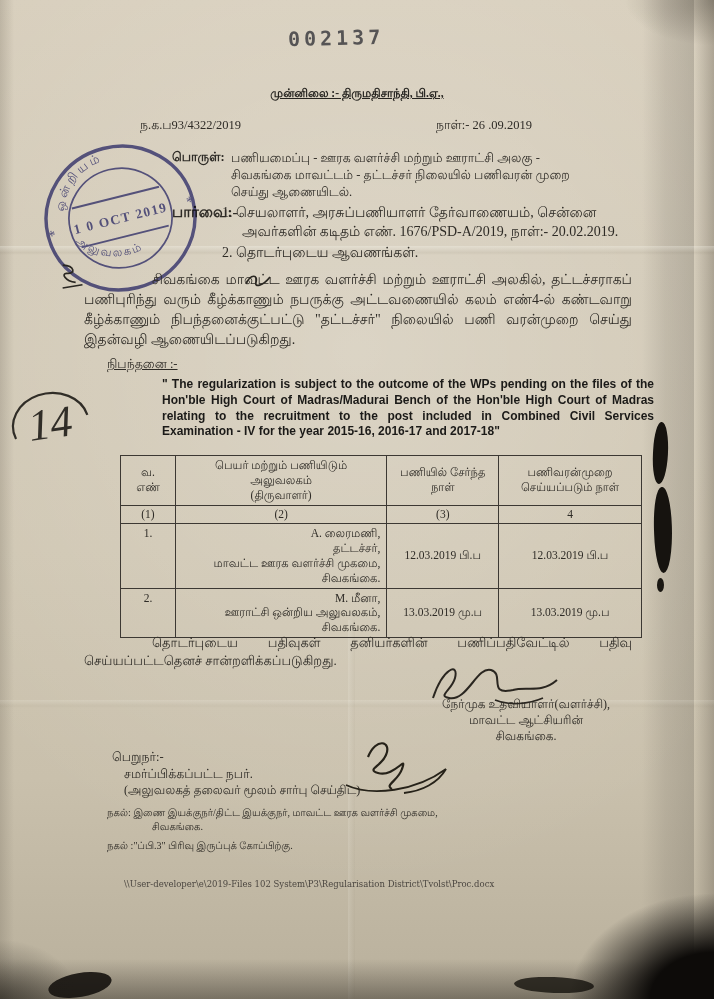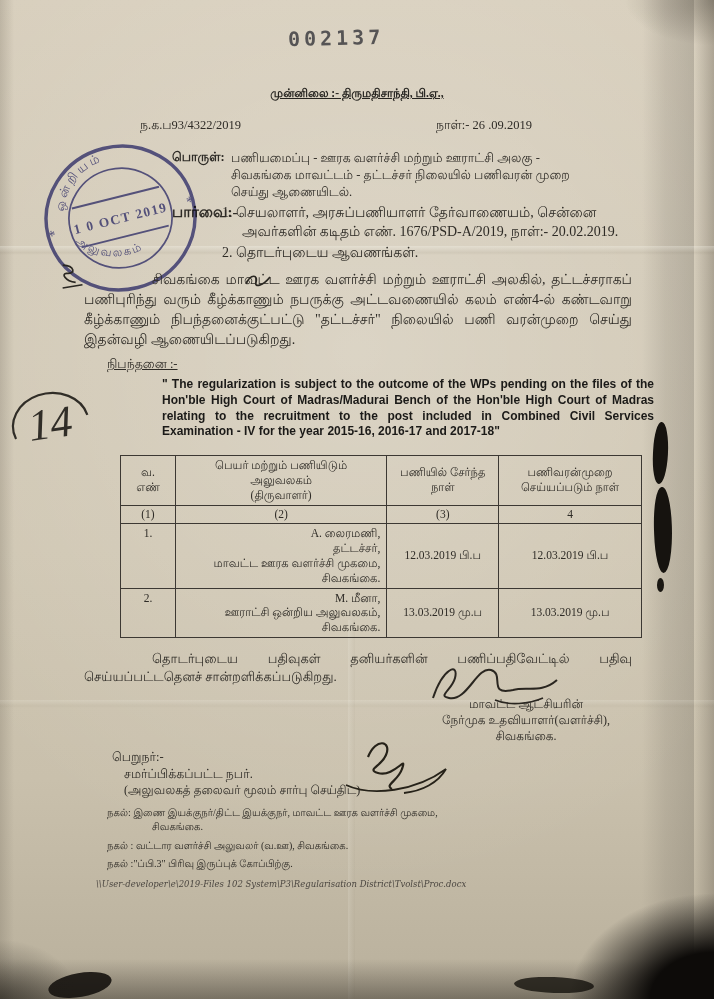--- a/index.html
+++ b/index.html
@@ -50,29 +50,29 @@
   .engpara{left:162px;top:377px;width:492px;font-family:"Liberation Sans",sans-serif;font-weight:bold;
     font-size:12px;line-height:1.32;text-align:justify;color:#1b1a18;}
   .regtable{left:120px;top:455px;width:522px;border-collapse:collapse;font-size:11.5px;line-height:1.3;color:#2e2b26;position:absolute;}
   .regtable th,.regtable td{border:1px solid #3c3833;padding:2px 6px;font-weight:normal;background:transparent;}
   .pre{white-space:pre-line;}
   .c{text-align:center;}
   .l{text-align:right;}
   .top{vertical-align:top;}
   .mid{vertical-align:middle;}
   .idxrow th{padding:1px 4px;}
-  .closing{left:84px;top:634px;width:548px;font-size:13px;line-height:1.4;text-align:justify;text-indent:68px;margin-top:16px;}
+  .closing{left:84px;top:634px;width:548px;font-size:13px;line-height:1.4;text-align:justify;text-indent:68px;}
   .signatory{left:415px;top:697px;width:222px;text-align:center;font-size:12px;line-height:1.32;}
   .recv-label{left:112px;top:750px;font-size:12.5px;}
   .recv1{left:124px;top:767px;font-size:12.5px;}
   .recv2{left:124px;top:783px;font-size:12px;}
   .copies{left:107px;top:806px;width:500px;font-size:10px;line-height:1.38;}
   .copies .indent{margin-left:45px;}
   .copies .gap{margin-top:5px;}
-  .footerpath{left:96px;top:879px;font-family:"DejaVu Serif",serif;font-style:italic;font-size:8.5px;color:#4b4640;}
+  .footerpath{left:124px;top:879px;font-family:"DejaVu Serif",serif;font-size:8.5px;color:#4b4640;}
   
   .stamp{left:28px;top:132px;width:185px;height:172px;transform:rotate(-14deg);opacity:.8;mix-blend-mode:multiply;}
   .margin14{left:6px;top:372px;width:90px;height:100px;transform:rotate(-8deg);opacity:.92;}
   .marginnote{left:52px;top:262px;width:34px;height:30px;transform:rotate(75deg);}
   .scrib1{left:243px;top:270px;width:30px;height:20px;}
   .sig1{left:425px;top:660px;width:140px;height:52px;}
   .sig2{left:338px;top:733px;width:120px;height:66px;}
 </style>
 </head>
 <body>
@@ -199,36 +199,35 @@
     </tbody>
   </table>
 
   <div class="abs closing">தொடர்புடைய பதிவுகள் தனியர்களின் பணிப்பதிவேட்டில் பதிவு செய்யப்பட்டதெனச் சான்றளிக்கப்படுகிறது.</div>
 
   <svg class="abs sig1" viewBox="0 0 140 52">
     <path d="M8,38 C18,8 34,2 30,18 C27,30 12,36 24,38 C42,42 52,6 66,10 C80,14 62,36 88,30 C102,26 116,34 132,20" fill="none" stroke="#2a2620" stroke-width="2"></path>
     <path d="M70,40 C84,46 104,44 118,38" fill="none" stroke="#2a2620" stroke-width="1.6"></path>
   </svg>
   <div class="abs signatory">
+    <div>நேர்முக உதவியாளர்(வளர்ச்சி),</div>
     <div>மாவட்ட ஆட்சியரின்</div>
-    <div>நேர்முக உதவியாளர்(வளர்ச்சி),</div>
     <div>சிவகங்கை.</div>
   </div>
 
   <div class="abs recv-label">பெறுநர்:-</div>
   <div class="abs recv1">சமர்ப்பிக்கப்பட்ட நபர்.</div>
   <div class="abs recv2">(அலுவலகத் தலைவர் மூலம் சார்பு செய்திட)</div>
 
   <svg class="abs sig2" viewBox="0 0 120 66">
     <path d="M30,24 C38,4 54,8 48,22 C43,34 28,36 40,40 C56,45 70,20 64,36 C60,48 46,52 54,56" fill="none" stroke="#262219" stroke-width="2.2"></path>
     <path d="M8,52 C34,64 78,58 108,36 C100,50 84,58 66,60" fill="none" stroke="#262219" stroke-width="1.8"></path>
   </svg>
 
   <div class="abs copies">
     <div>நகல்: இணை இயக்குநர்/திட்ட இயக்குநர், மாவட்ட ஊரக வளர்ச்சி முகமை,</div>
     <div class="indent">சிவகங்கை.</div>
-    <div class="gap">நகல் : வட்டார வளர்ச்சி அலுவலர் (வ.ஊ), சிவகங்கை.</div>
     <div class="gap">நகல் :"ப்பி.3" பிரிவு இருப்புக் கோப்பிற்கு.</div>
   </div>
 
   <div class="abs footerpath">\\User-developer\e\2019-Files 102 System\P3\Regularisation District\Tvolst\Proc.docx</div>
 
 </div>
 
 </body></html>

